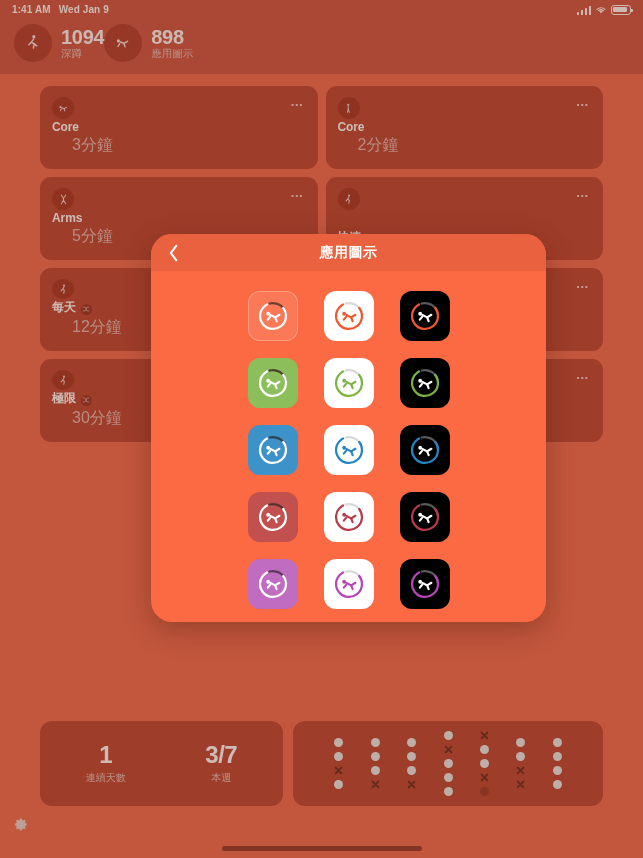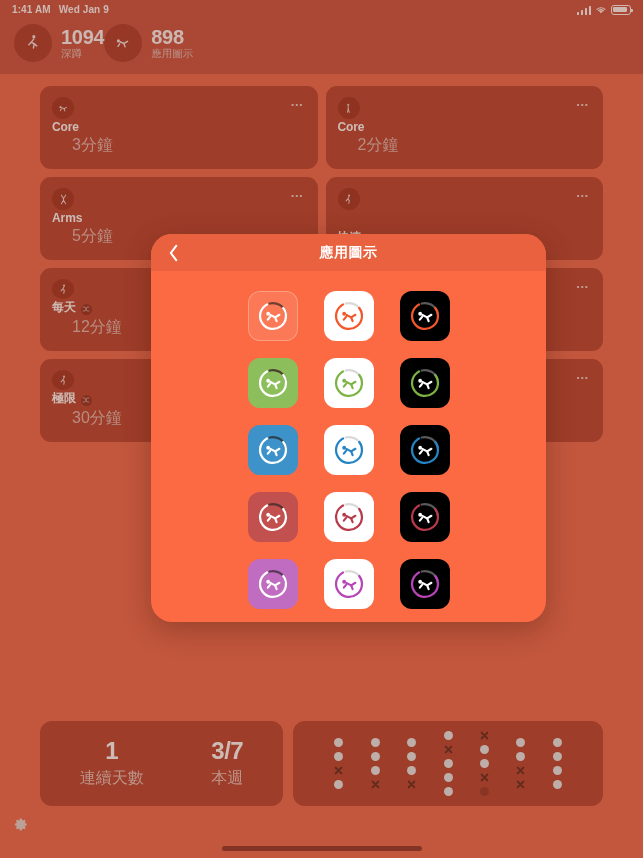--- a/index.html
+++ b/index.html
@@ -124,21 +124,21 @@
     background: rgba(167,60,40,0.72);
     border-radius: 12px;
     display: flex; align-items: center; justify-content: space-around;
     padding: 13px 6px;
   }
   .sb-item { text-align: center; }
   .sb-num {
     font-size: 24px; font-weight: 700; color: #f2e2dd; display: block;
     letter-spacing: -0.5px; line-height: 1.1;
   }
-  .sb-lbl { font-size: 16px; color: #dcb2a7; display: block; margin-top: 3px; }
+  .sb-lbl { font-size: 10px; color: #dcb2a7; display: block; margin-top: 3px; }
   .dotbox {
     flex: 1;
     background: rgba(167,60,40,0.72);
     border-radius: 12px;
     display: flex; align-items: center; justify-content: space-evenly;
     padding: 10px 14px;
   }
   .dotcol { display: flex; flex-direction: column; align-items: center; gap: 5px; }
   .dot { width: 9px; height: 9px; border-radius: 50%; background: #ded2cd; display:block; }
   .dot.faint { background: rgba(150,60,42,0.75); }

